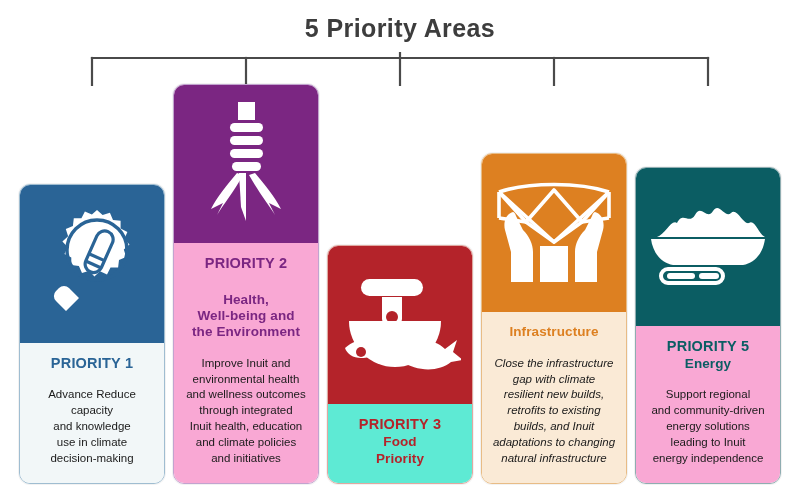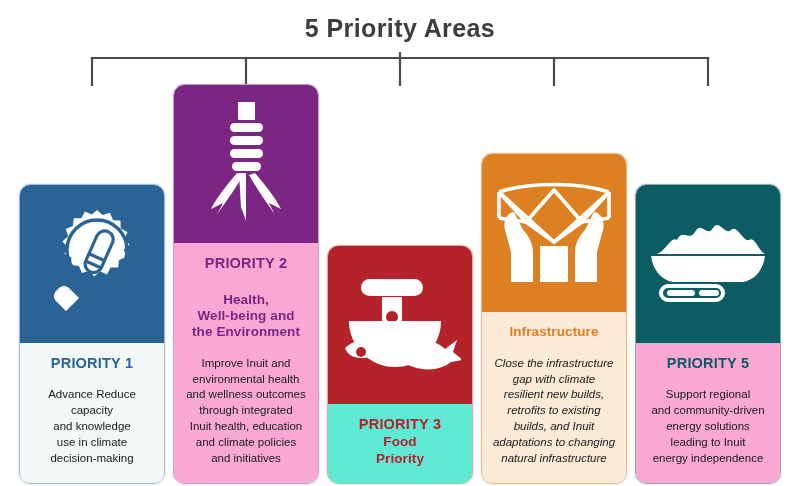--- a/index.html
+++ b/index.html
@@ -246,20 +246,21 @@
             <path d="M12 40 C20 38 26 22 32 26 C38 14 44 28 50 18 C56 6 62 24 68 14 C74 4 80 22 86 16 C92 10 98 28 104 26 C110 22 114 38 120 40 z"></path>
             <path d="M6 42 h114 c-2 14 -10 24 -22 26 H28 C16 66 8 56 6 42 z"></path>
             <rect x="16" y="72" width="62" height="14" rx="7" fill="none" stroke="#ffffff" stroke-width="4"></rect>
             <rect x="22" y="76" width="28" height="6" rx="3"></rect>
             <rect x="54" y="76" width="20" height="6" rx="3"></rect>
           </g>
         </svg>
       </div>
       <div class="card-body" style="background: #f9a8d4;">
         <div class="card-heading" style="color: rgb(11, 93, 99);">PRIORITY 5</div>
+        <div class="card-subheading" style="white-space: pre-line; color: rgb(11, 93, 99);">Energy</div>
         <div class="card-desc" style="white-space: pre-line;">Support regional
 and community-driven
 energy solutions
 leading to Inuit
 energy independence</div>
       </div>
     </div>
 
   </div>
 </div>

